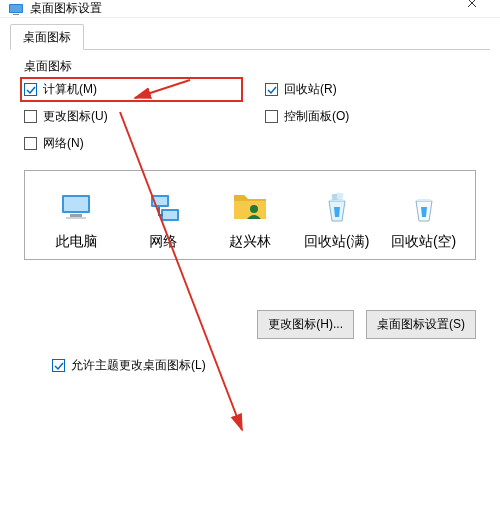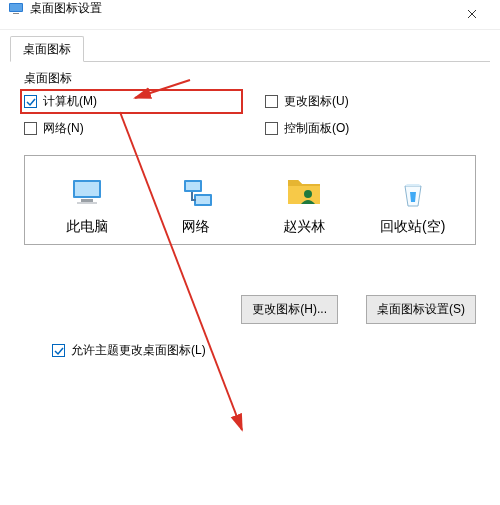--- a/index.html
+++ b/index.html
@@ -7,23 +7,23 @@
   body {
     font-family: "Microsoft YaHei", "Segoe UI", sans-serif;
     font-size: 12px;
     background: #fff;
     width: 500px;
     height: 505px;
     position: relative;
     overflow: hidden;
   }
   .titlebar {
-    height: 30px;
+    height: 18px;
     display: flex;
-    align-items: flex-start;
+    align-items: flex-end;
     padding: 0 8px;
     border-bottom: 1px solid #eee;
     position: relative;
   }
   .titlebar .app-icon {
     width:16px; height:16px;
     margin-right:6px;
     display:inline-block;
   }
   .titlebar .title { flex:1; }
@@ -94,21 +94,21 @@
   }
   .icon-cell .ico {
     width:40px; height:40px;
     margin:0 auto 6px auto;
     display:flex; align-items:flex-end; justify-content:center;
   }
   .icon-cell .lbl { font-size:14px; color:#000; white-space:nowrap; }
   .button-row {
     display:flex;
     justify-content:flex-end;
-    gap:28px;
+    gap:12px;
     margin-top:50px;
   }
   .btn {
     padding:5px 10px;
     border:1px solid #aaa;
     background:#e9e9e9;
     cursor:pointer;
     font-size:12px;
     min-width:96px;
     text-align:center;
@@ -153,37 +153,45 @@
 
   <div class="checkbox-grid">
     <label class="cb checked highlight">
       <span class="box">
         <svg viewBox="0 0 10 10">
             <path d="M1 5 L4 8 L9 2" stroke="#0067c0" stroke-width="1.5" fill="none"></path>
           </svg>
       </span>
       <span>计算机(M)</span>
     </label>
+    <label class="cb checked">
+      <span class="box">
+        <svg viewBox="0 0 10 10">
+            <path d="M1 5 L4 8 L9 2" stroke="#0067c0" stroke-width="1.5" fill="none"></path>
+          </svg>
+      </span>
+      <span>回收站(R)</span>
+    </label>
     <label class="cb">
       <span class="box">
         
       </span>
       <span>更改图标(U)</span>
     </label>
     <label class="cb">
       <span class="box">
         
       </span>
+      <span>控制面板(O)</span>
+    </label>
+    <label class="cb">
+      <span class="box">
+        
+      </span>
       <span>网络(N)</span>
-    </label>
-    <label class="cb">
-      <span class="box">
-        
-      </span>
-      <span>控制面板(O)</span>
     </label>
   </div>
 
   <div class="icon-panel">
     <div class="icon-cell">
       <div class="ico">
         <svg viewBox="0 0 40 40">
             <rect x="6" y="8" width="28" height="18" rx="1" fill="#3a96dd"></rect>
             <rect x="8" y="10" width="24" height="14" fill="#b8e0fb"></rect>
             <rect x="14" y="27" width="12" height="3" fill="#9aa0a6"></rect>
@@ -207,20 +215,32 @@
     <div class="icon-cell">
       <div class="ico">
         <svg viewBox="0 0 40 40">
             <path d="M4 14 L4 32 L36 32 L36 12 L18 12 L14 8 L4 8 Z" fill="#f7c948"></path>
             <path d="M4 14 L36 14 L36 12 L18 12 L14 8 L4 8 Z" fill="#e6b532"></path>
             <circle cx="24" cy="22" r="4" fill="#1f7a3e"></circle>
             <path d="M17 32 Q24 24 31 32 Z" fill="#1f7a3e"></path>
           </svg>
       </div>
       <div class="lbl">赵兴林</div>
+    </div>
+    <div class="icon-cell">
+      <div class="ico">
+        <svg viewBox="0 0 40 40">
+            <path d="M12 14 L28 14 L25 34 L15 34 Z" fill="#e4f2fb" stroke="#8ab5d1" stroke-width="1"></path>
+            <path d="M14 12 L26 12 L28 14 L12 14 Z" fill="#cfe6f5"></path>
+            <rect x="15" y="7" width="6" height="6" fill="#b2d6ec" transform="rotate(-10 18 10)"></rect>
+            <rect x="20" y="6" width="6" height="6" fill="#d5ebf8" transform="rotate(12 23 9)"></rect>
+            <path d="M17 20 L23 20 L22 30 L18 30 Z" fill="#3fa9f5"></path>
+          </svg>
+      </div>
+      <div class="lbl">回收站(满)</div>
     </div>
     <div class="icon-cell">
       <div class="ico">
         <svg viewBox="0 0 40 40">
             <path d="M12 14 L28 14 L25 34 L15 34 Z" fill="#f5fbff" stroke="#8ab5d1" stroke-width="1"></path>
             <path d="M14 12 L26 12 L28 14 L12 14 Z" fill="#d9ecf8"></path>
             <path d="M17 20 L23 20 L22 30 L18 30 Z" fill="#3fa9f5"></path>
           </svg>
       </div>
       <div class="lbl">回收站(空)</div>

